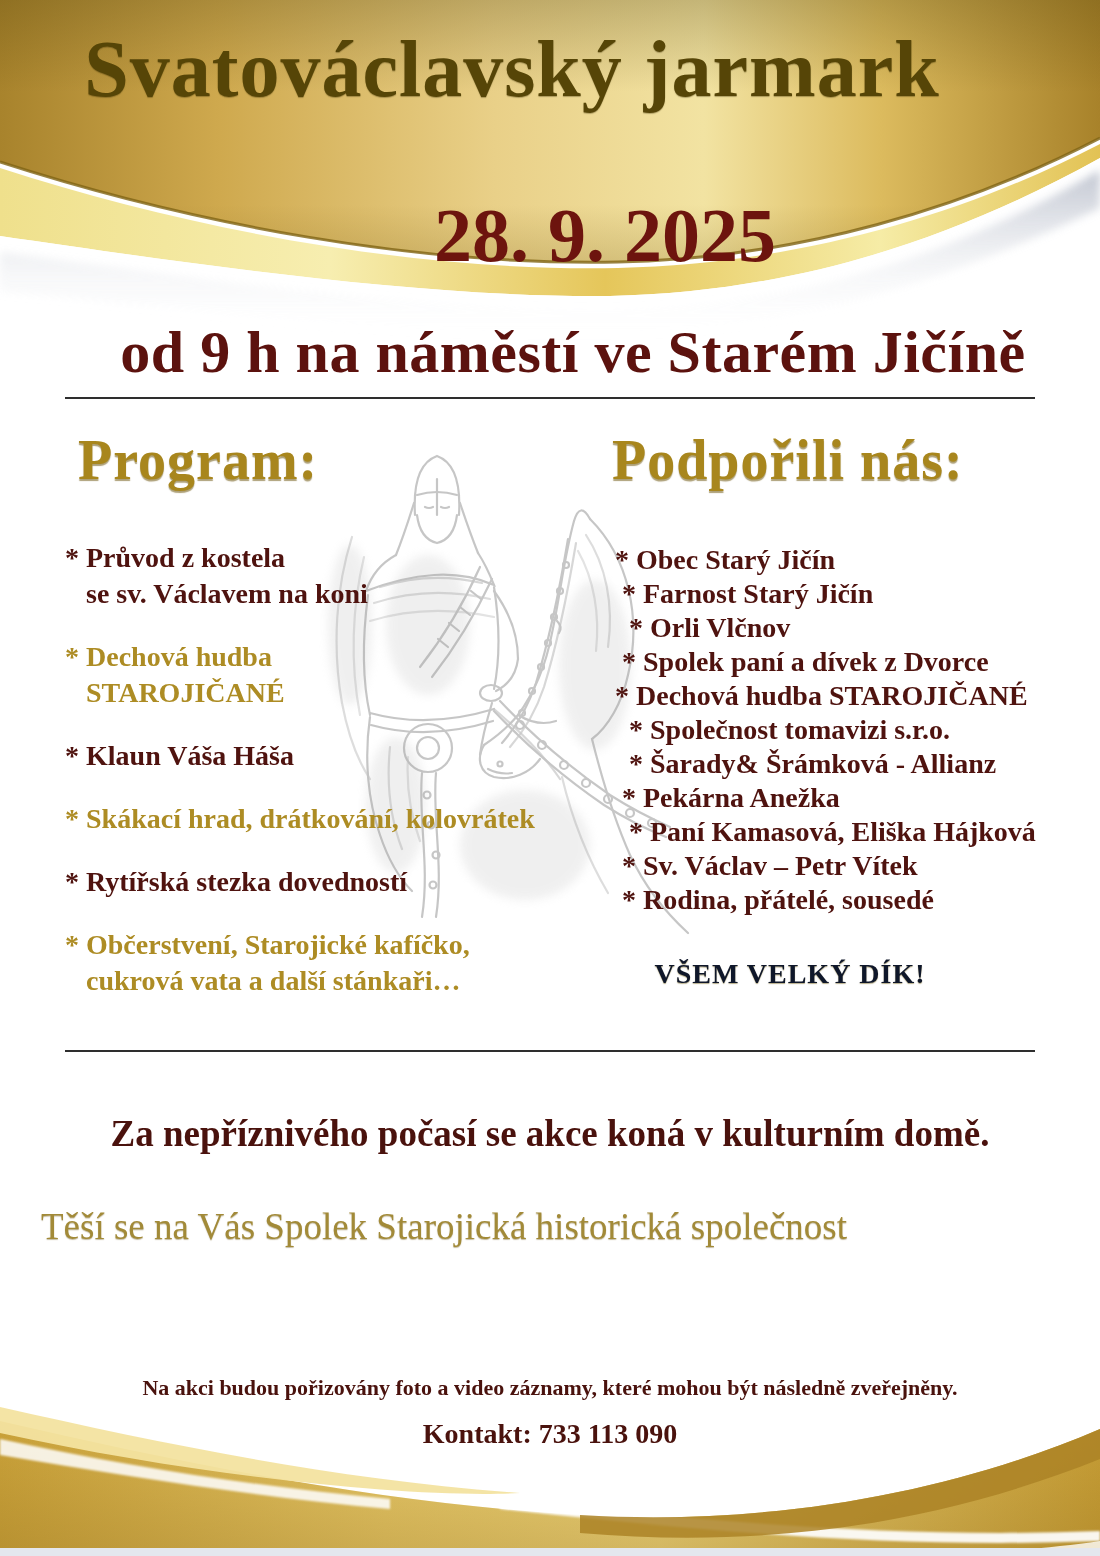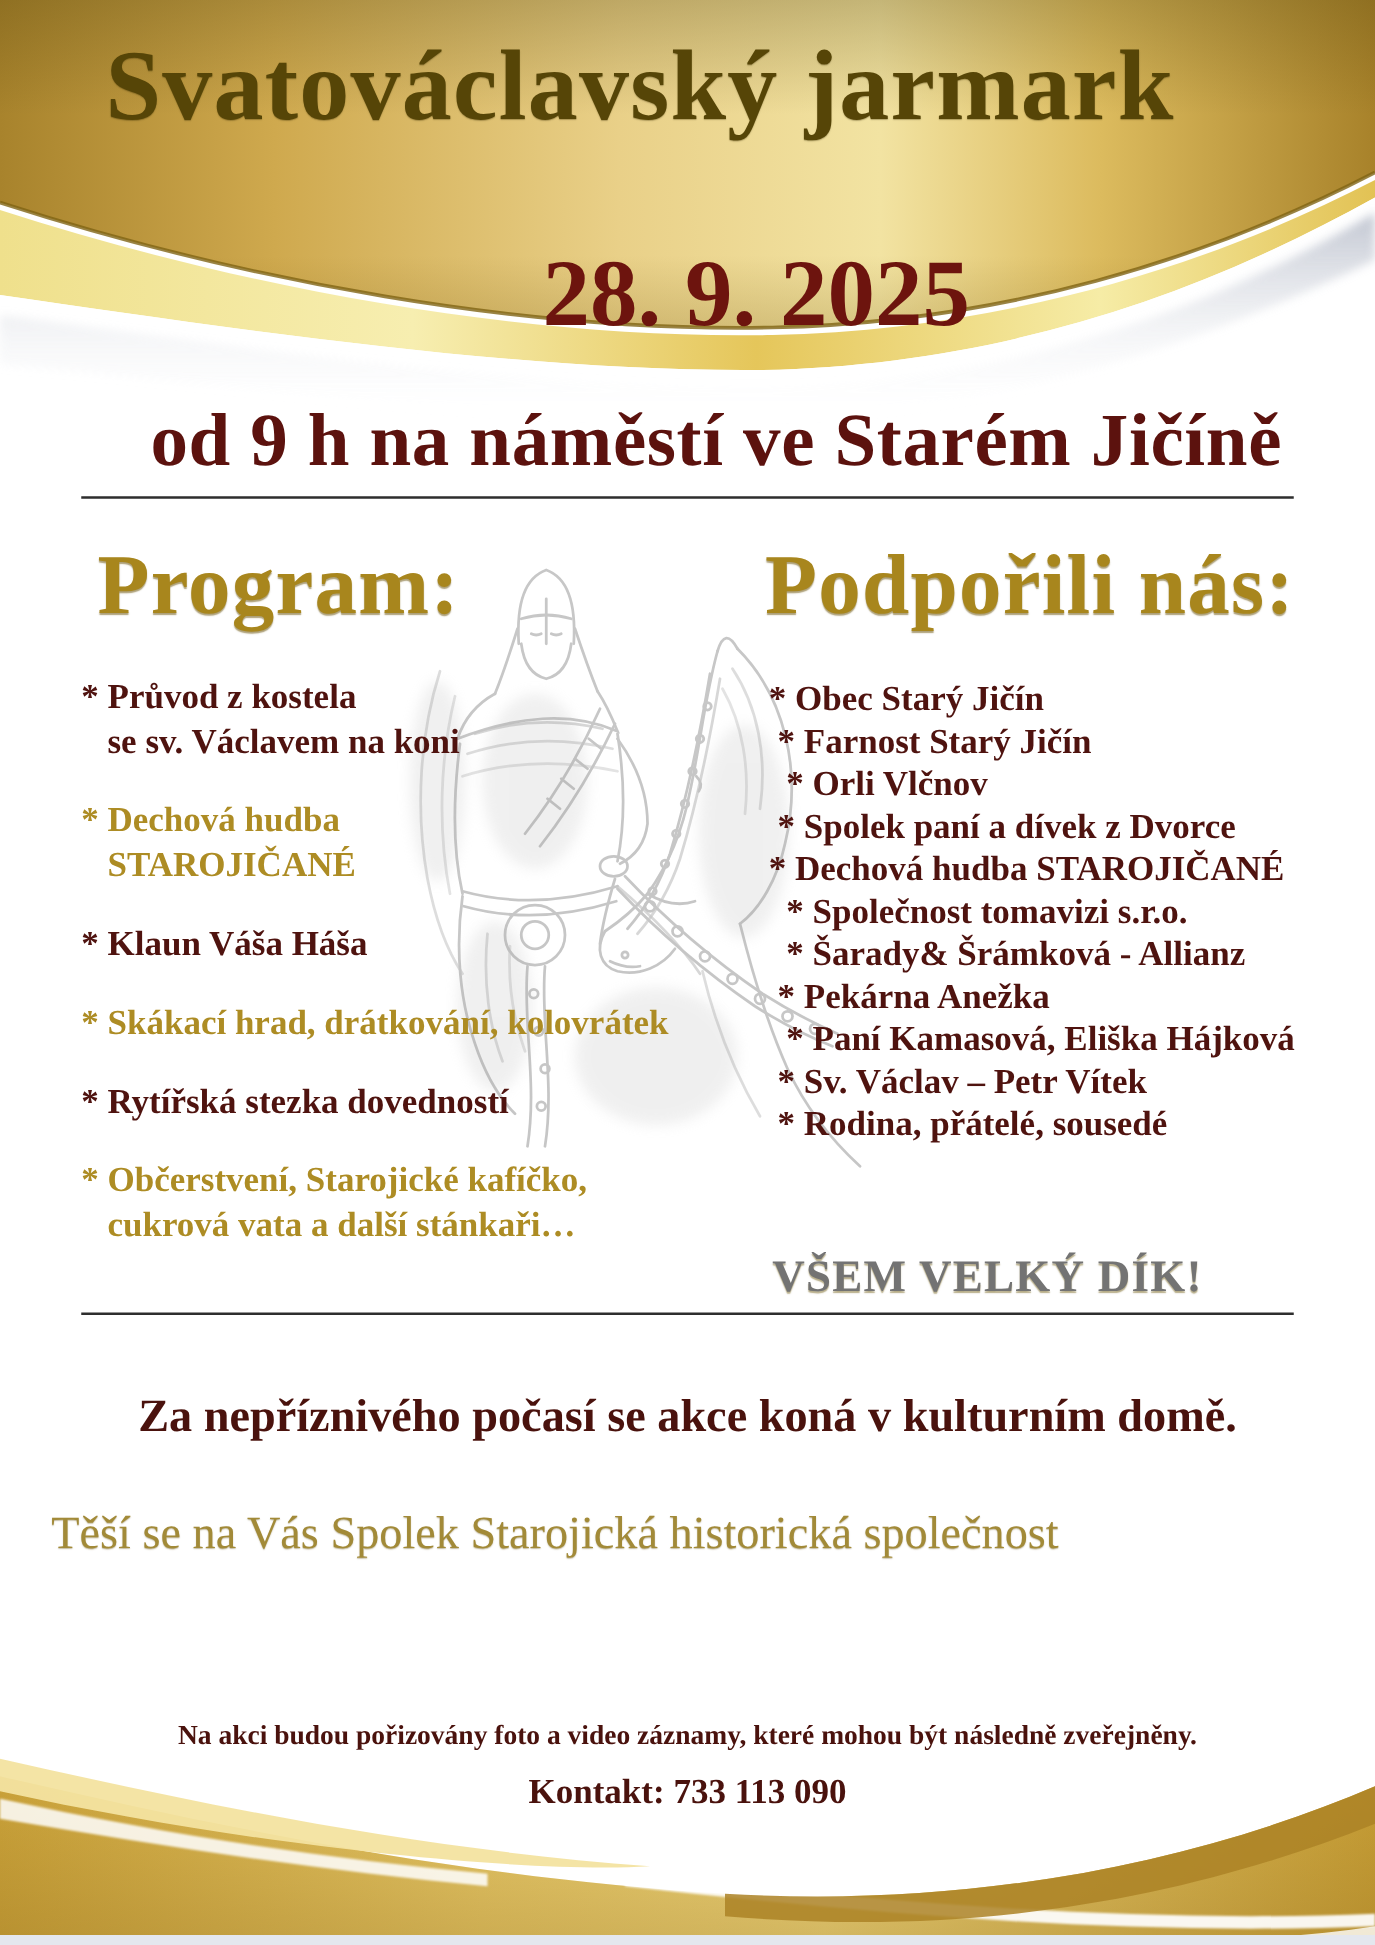--- a/index.html
+++ b/index.html
@@ -22,41 +22,41 @@
   }
   .event-subtitle{
     left:11px;top:318px;width:1100px;text-align:center;
     font-size:60px;font-weight:bold;color:#5c120e;letter-spacing:0.5px;z-index:3;padding-left:12px;
   }
   .divider{left:65px;width:970px;height:0;border-top:2px solid #2e2e2e;z-index:3;}
   .divider-top{top:397px;}
   .divider-bottom{top:1050px;}
   
   .col-heading{
-    font-size:68px;font-weight:bold;color:#a8861d;letter-spacing:1px;
+    font-size:56px;font-weight:bold;color:#a8861d;letter-spacing:1px;
     text-shadow:0 2px 1px rgba(105,82,10,.55);z-index:3;
   }
   .program-heading{left:78px;top:428px;}
   .supporters-heading{left:612px;top:428px;}
   
   .program-list{left:65px;top:540px;width:500px;z-index:3;}
   .p-item{
     font-size:28px;font-weight:bold;line-height:36px;margin-bottom:27px;
     white-space:pre-wrap;
   }
   .p-item.dark{color:#4f130f;}
   .p-item.gold{color:#ad8c24;}
   .supporters-list{left:615px;top:543px;width:470px;z-index:3;}
   .s-item{
     font-size:28px;font-weight:bold;line-height:34px;color:#4f130f;
     white-space:pre-wrap;
   }
   .thanks-text{
-    left:580px;top:1000px;width:420px;text-align:center;
-    font-size:36px;font-weight:bold;color:#737373;letter-spacing:1px;
+    left:580px;top:958px;width:420px;text-align:center;
+    font-size:28px;font-weight:bold;color:#0f172a;letter-spacing:1px;
     text-shadow:0 1px 1px rgba(110,90,15,.5);z-index:3;
   }
   
   .weather-note{
     left:0;top:1112px;width:1100px;text-align:center;
     font-size:37px;font-weight:bold;color:#4a120d;z-index:3;
   }
   .closing-line{
     left:0;width:888px;text-align:center;
     font-size:37px;color:#a28a38;text-shadow:0 1px 1px rgba(120,100,40,.45);z-index:3;

